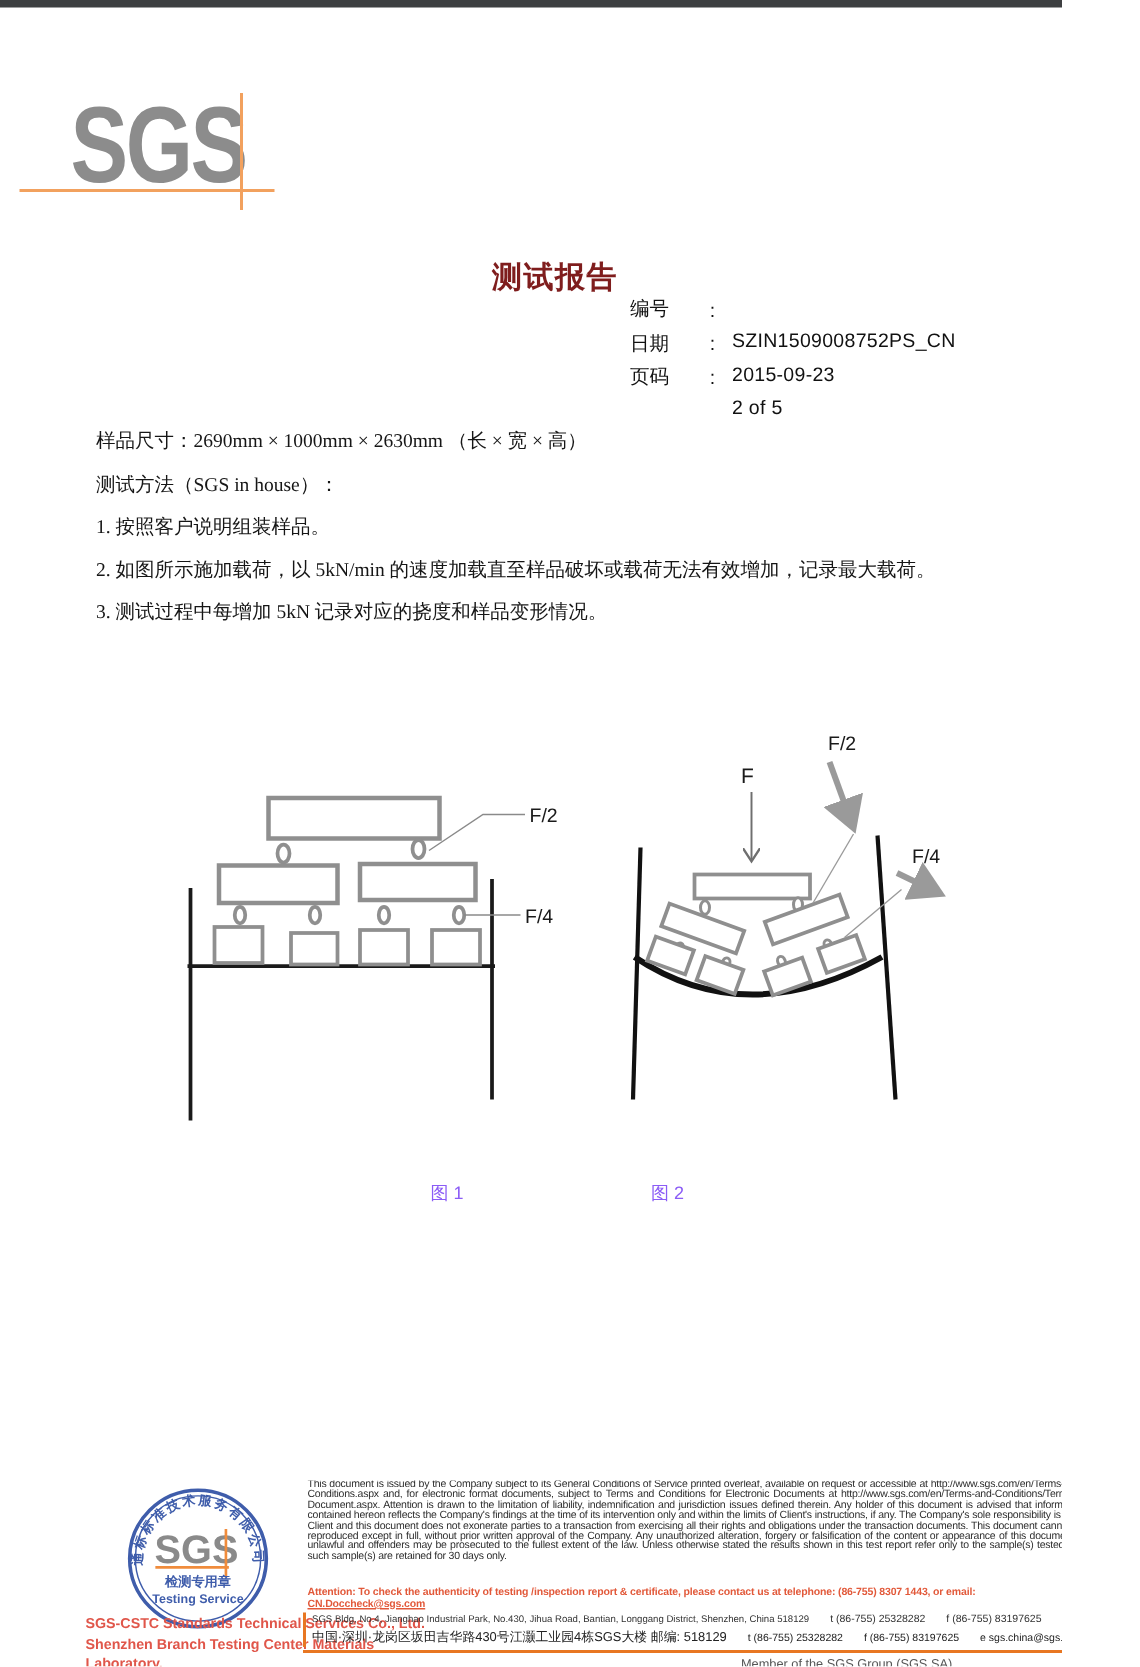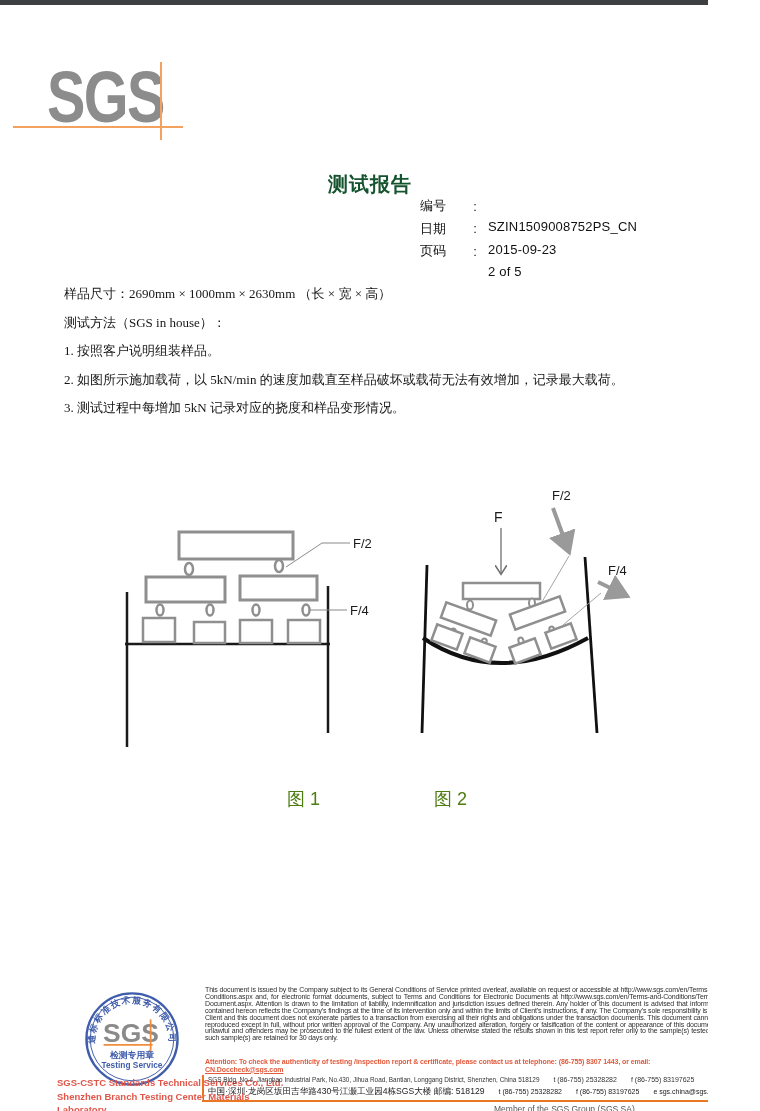--- a/index.html
+++ b/index.html
@@ -7,35 +7,35 @@
         font-family:"Liberation Sans",sans-serif;color:#1c1c1c;}
   .topbar{position:absolute;left:0;top:0;width:760px;height:5px;background:#3d3f41;}
 
   
   .logo-text{position:absolute;left:47px;top:61px;font-size:72px;line-height:1;font-weight:bold;
              color:#8c8c8c;transform:scaleX(0.80);transform-origin:left top;letter-spacing:-2px;}
   .logo-hline{position:absolute;left:13px;top:126px;width:170px;height:2px;background:#f2a15e;}
   .logo-vline{position:absolute;left:160px;top:62px;width:2px;height:78px;background:#f2a15e;}
 
   
-  .doc-title{position:absolute;left:328px;top:171px;font-size:20px;font-weight:bold;letter-spacing:1px;color:#14532d;}
+  .doc-title{position:absolute;left:328px;top:171px;font-size:20px;font-weight:bold;letter-spacing:1px;color:#7f1d1d;}
   .hdr-fields{position:absolute;left:420px;top:195px;}
   .hdr-row{display:flex;height:22.5px;align-items:center;font-size:13px;font-weight:normal;color:#111;}
   .hdr-label{width:42px;}
   .hdr-colon{width:26px;text-align:center;}
   .hdr-value{letter-spacing:0.2px;margin-top:41px;}
 
   
   .body-block{position:absolute;left:64px;top:280px;width:648px;font-size:13px;line-height:28.6px;color:#161616;}
   .body-line{white-space:nowrap;font-family:Liberation Serif, serif;}
 
   
   .fig1{position:absolute;left:100px;top:470px;}
   .fig2{position:absolute;left:400px;top:470px;}
-  .caption{position:absolute;top:787px;font-size:18px;color:#4d7c0f;}
+  .caption{position:absolute;top:787px;font-size:12px;color:#8b5cf6;}
   .cap1{left:287px;} .cap2{left:434px;}
 
   .paragraph{position:absolute;left:64px;top:832px;width:634px;font-size:13.5px;line-height:28.4px;
              text-align:justify;text-indent:2em;color:#161616;}
 
   
   .stamp{position:absolute;left:83px;top:990px;}
   .company-lines{position:absolute;left:57px;top:1076px;width:230px;font-size:9.5px;line-height:13.5px;
                  color:#e0564a;font-weight:bold;}
   .legal{position:absolute;left:205px;top:987px;width:518px;height:70px;overflow:hidden;

